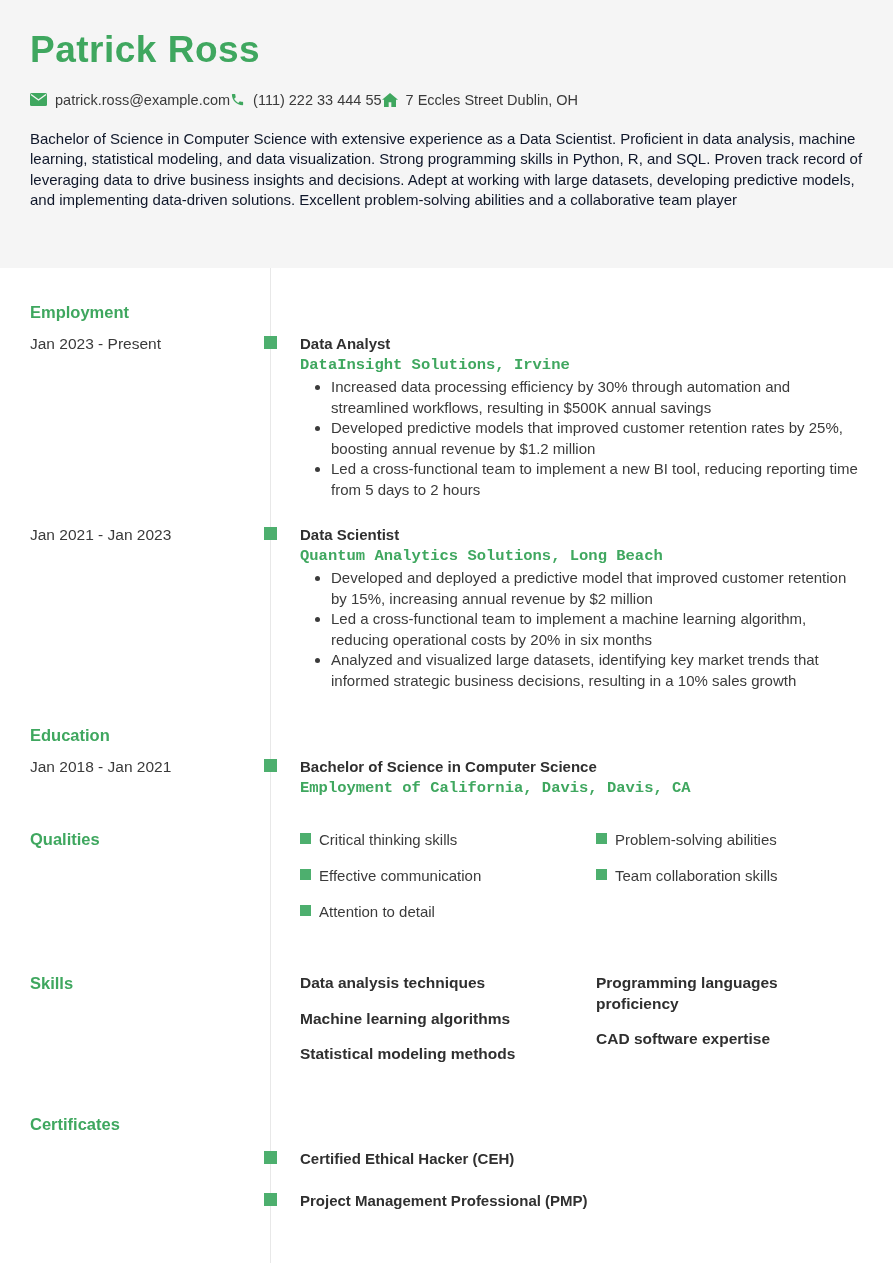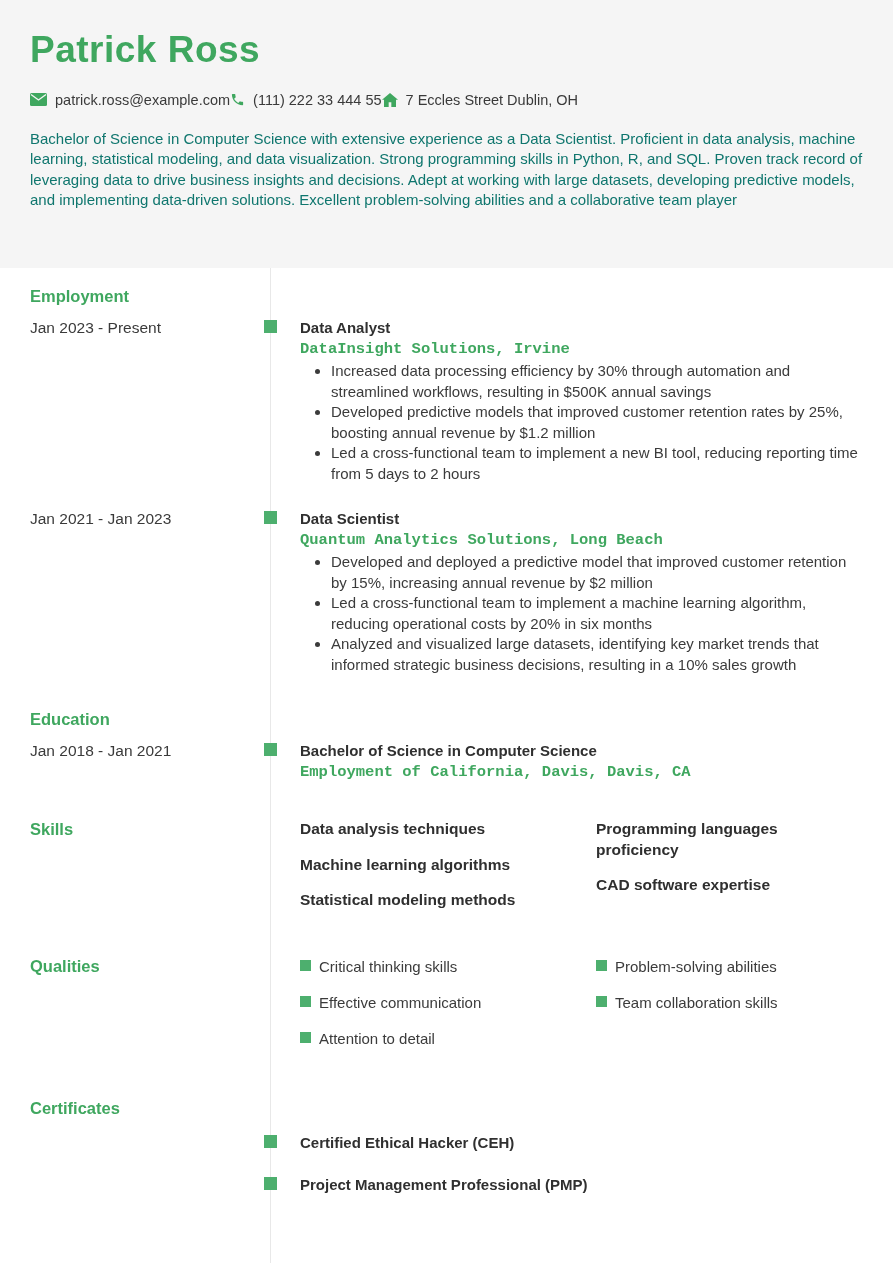--- a/index.html
+++ b/index.html
@@ -14,21 +14,21 @@
   html,body{background:#fff;}
   body{font-family:"Liberation Sans","DejaVu Sans",sans-serif;color:var(--text);}
   .page{position:relative;width:893px;height:1263px;background:#fff;overflow:hidden;}
 
   
   .header{background:var(--header-bg);padding:30px 30px 0 30px;height:268px;}
   .name{color:var(--accent);font-size:37px;font-weight:bold;letter-spacing:.5px;line-height:1.1;}
   .contact{display:flex;align-items:center;margin-top:21px;}
   .citem{display:flex;align-items:center;gap:8px;font-size:14.5px;color:var(--text);}
   .citem svg{display:block;}
-  .summary{margin-top:21px;font-size:15px;line-height:20.6px;color:#0f766e;max-width:836px;}
+  .summary{margin-top:21px;font-size:15px;line-height:20.6px;color:#0f172a;max-width:836px;}
 
   
   .bodywrap{position:relative;padding-left:30px;}
   .vdivider{position:absolute;left:270px;top:268px;bottom:0;width:1px;background:var(--divider);}
 
   .sec-title{color:var(--accent);font-size:16.5px;font-weight:bold;line-height:21px;}
   .sec-title.own-row{margin-top:34px;}
 
   .row{display:flex;align-items:flex-start;}
   .left{flex:0 0 240px;}
@@ -38,21 +38,21 @@
 
   .marker{position:absolute;left:-36px;top:3px;width:13px;height:13px;background:var(--marker);}
   .role,.degree,.cert-name{font-size:15px;font-weight:bold;color:var(--title);line-height:21px;}
   .company,.school{font-size:15.5px;font-weight:bold;color:var(--accent);line-height:21px;margin-top:1px;font-family:Liberation Mono, monospace;}
   .job-bullets{margin-top:1px;padding-left:31px;list-style:disc;}
   .job-bullets li{font-size:15px;line-height:20.5px;color:#3b3b3b;}
 
   .entry-row{margin-top:10px;}
   .entry-row + .entry-row{margin-top:24px;}
 
-  .sec-emp .sec-title{margin-top:18px;}
+  .sec-emp .sec-title{margin-top:34px;}
   .row-edu-head{margin-top:36px;}
   .row-skills{margin-top:36px;}
   .row-qualities{margin-top:30px;}
   .row-cert-head{margin-top:36px;}
   .cert-row{margin-top:13px;}
   .cert-row + .cert-row{margin-top:21px;}
 
   .two-col{display:flex;}
   .two-col .colA{flex:0 0 296px;}
   .two-col .colB{flex:1;}
@@ -149,69 +149,69 @@
           <div class="dates">Jan 2018 - Jan 2021</div>
         </div>
         <div class="right">
           <span class="marker"></span>
           <div class="degree">Bachelor of Science in Computer Science</div>
           <div class="school">Employment of California, Davis, Davis, CA</div>
         </div>
       </div>
     </section>
 
+    <section class="row row-qualities">
+      <div class="left">
+        <h2 class="sec-title">Qualities</h2>
+      </div>
+      <div class="right two-col">
+        <div class="colA">
+          <div class="quality-item">
+            <span class="qsquare"></span>
+            <span>Critical thinking skills</span>
+          </div>
+          <div class="quality-item">
+            <span class="qsquare"></span>
+            <span>Effective communication</span>
+          </div>
+          <div class="quality-item">
+            <span class="qsquare"></span>
+            <span>Attention to detail</span>
+          </div>
+        </div>
+        <div class="colB">
+          <div class="quality-item">
+            <span class="qsquare"></span>
+            <span>Problem-solving abilities</span>
+          </div>
+          <div class="quality-item">
+            <span class="qsquare"></span>
+            <span>Team collaboration skills</span>
+          </div>
+        </div>
+      </div>
+    </section>
+
     <section class="row row-skills">
       <div class="left">
         <h2 class="sec-title">Skills</h2>
       </div>
       <div class="right two-col">
         <div class="colA">
           <div class="skill-item">Data analysis techniques</div>
           <div class="skill-item">Machine learning algorithms</div>
           <div class="skill-item">Statistical modeling methods</div>
         </div>
         <div class="colB">
           <div class="skill-item">Programming languages proficiency</div>
           <div class="skill-item">CAD software expertise</div>
         </div>
       </div>
     </section>
 
-    <section class="row row-qualities">
-      <div class="left">
-        <h2 class="sec-title">Qualities</h2>
-      </div>
-      <div class="right two-col">
-        <div class="colA">
-          <div class="quality-item">
-            <span class="qsquare"></span>
-            <span>Critical thinking skills</span>
-          </div>
-          <div class="quality-item">
-            <span class="qsquare"></span>
-            <span>Effective communication</span>
-          </div>
-          <div class="quality-item">
-            <span class="qsquare"></span>
-            <span>Attention to detail</span>
-          </div>
-        </div>
-        <div class="colB">
-          <div class="quality-item">
-            <span class="qsquare"></span>
-            <span>Problem-solving abilities</span>
-          </div>
-          <div class="quality-item">
-            <span class="qsquare"></span>
-            <span>Team collaboration skills</span>
-          </div>
-        </div>
-      </div>
-    </section>
-
     <section>
       <h2 class="sec-title own-row row-cert-head">Certificates</h2>
 
       <div class="row cert-row">
         <div class="left"></div>
         <div class="right">
           <span class="marker"></span>
           <div class="cert-name">Certified Ethical Hacker (CEH)</div>
         </div>
       </div>

